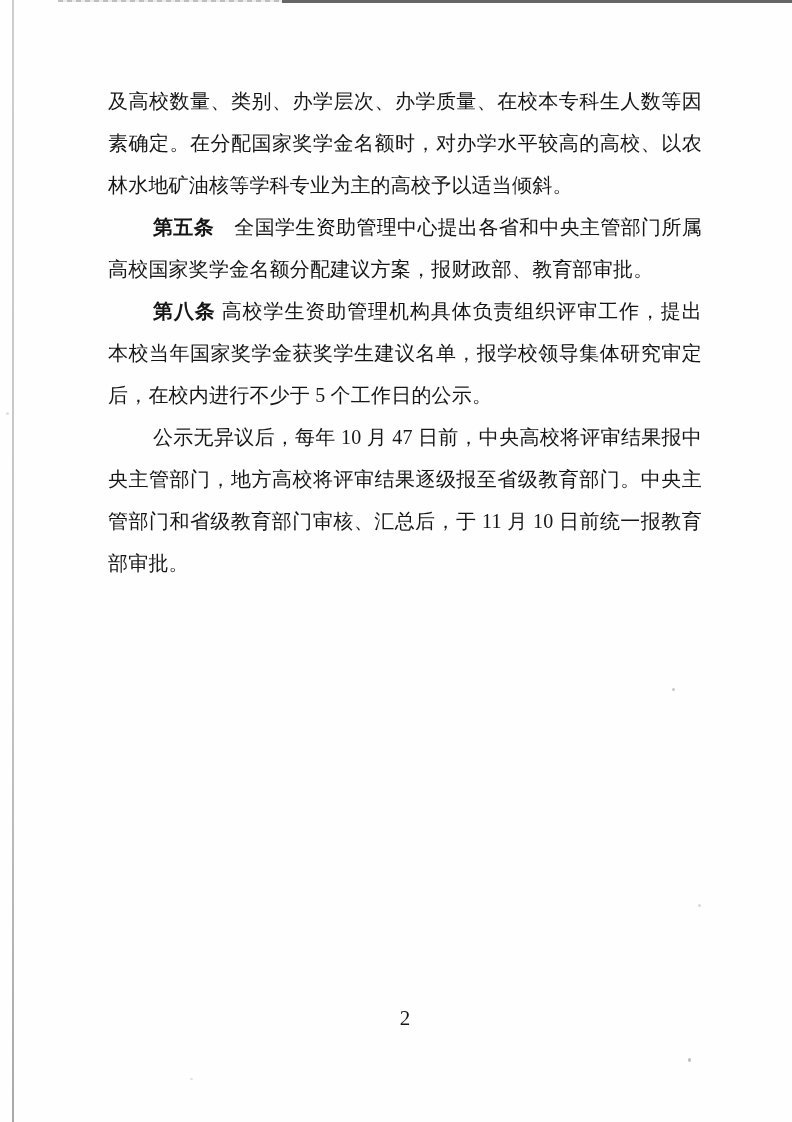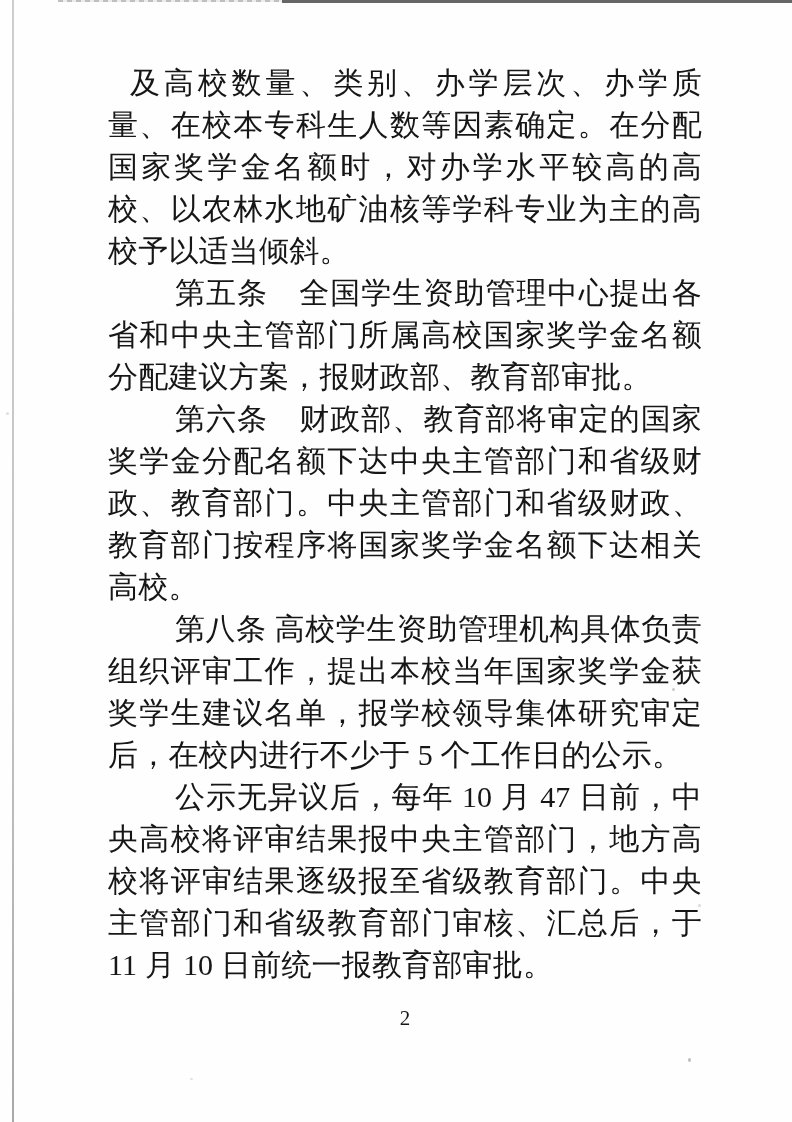--- a/index.html
+++ b/index.html
@@ -31,30 +31,30 @@
   .speck { position: absolute; background: #c9c9c9; border-radius: 50%; }
   .speck.s1 { left: 672px; top: 688px; width: 3px; height: 3px; }
   .speck.s2 { left: 688px; top: 1058px; width: 3px; height: 4px; background:#bdbdbd; }
   .speck.s3 { left: 6px;   top: 412px; width: 3px; height: 3px; opacity:.6; }
   .speck.s4 { left: 190px; top: 1078px; width: 3px; height: 2px; opacity:.6; }
   .speck.s5 { left: 698px; top: 904px;  width: 3px; height: 3px; opacity:.7; }
   
   .text-block {
     position: absolute;
     left: 108px;
-    top: 62px;
+    top: 80px;
     width: 594px;
-    font-size: 30px;
+    font-size: 20px;
     line-height: 42px;
     text-align: justify;
     letter-spacing: 0.2px;
   }
   .para { text-indent: 45px; }
   .para.no-indent { text-indent: 0; }
-  .lead { font-weight: normal; margin-left: 22px; }
+  .lead { font-weight: bold; }
   .page-number {
     position: absolute;
     left: 108px;
     top: 1003px;
     width: 594px;
     text-align: center;
     font-size: 21px;
     line-height: 30px;
   }
 </style>
@@ -71,21 +71,20 @@
   <div class="speck s3"></div>
   <div class="speck s4"></div>
   <div class="speck s5"></div>
 
   <main class="text-block">
 
     <p class="para no-indent"><b class="lead"></b><span>及高校数量、类别、办学层次、办学质量、在校本专科生人数等因素确定。在分配国家奖学金名额时，对办学水平较高的高校、以农林水地矿油核等学科专业为主的高校予以适当倾斜。</span></p>
 
     <p class="para"><b class="lead">第五条</b><span>　全国学生资助管理中心提出各省和中央主管部门所属高校国家奖学金名额分配建议方案，报财政部、教育部审批。</span></p>
 
-    <p class="para"><b class="lead">第六条</b><span>　财政部、教育部将审定的国家奖学金分配名额下达中央主管部门和省级财政、教育部门。中央主管部门和省级财政、教育部门按程序将国家奖学金名额下达相关高校。</span></p>
 
 
     <p class="para"><b class="lead">第八条</b><span> 高校学生资助管理机构具体负责组织评审工作，提出本校当年国家奖学金获奖学生建议名单，报学校领导集体研究审定后，在校内进行不少于 5 个工作日的公示。</span></p>
 
     <p class="para"><b class="lead"></b><span>公示无异议后，每年 10 月 47 日前，中央高校将评审结果报中央主管部门，地方高校将评审结果逐级报至省级教育部门。中央主管部门和省级教育部门审核、汇总后，于 11 月 10 日前统一报教育部审批。</span></p>
 
 
   </main>
 
   <div class="page-number">2</div>

